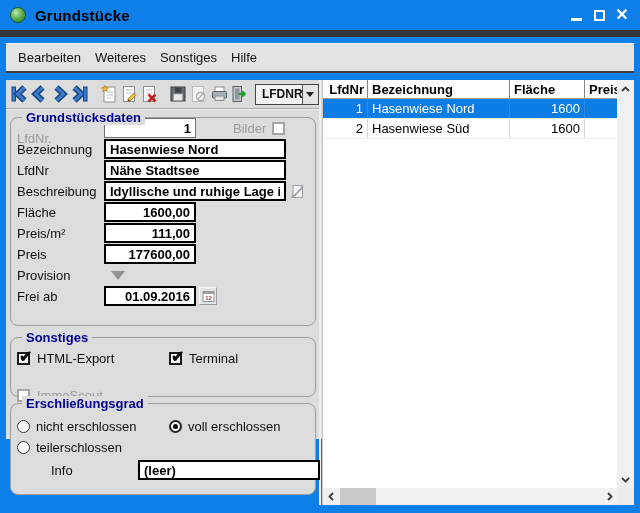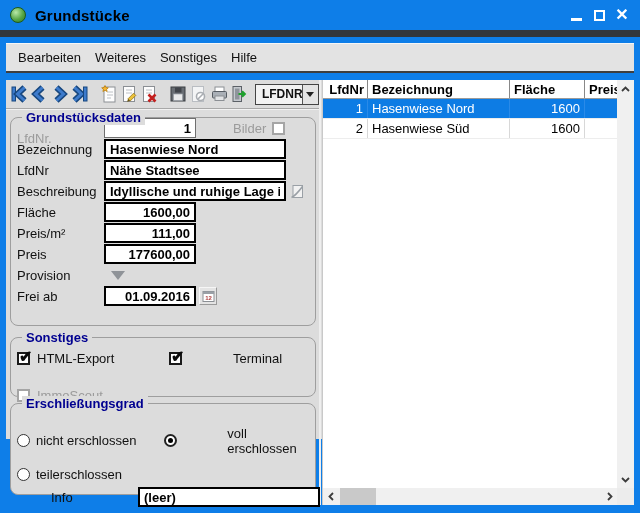--- a/index.html
+++ b/index.html
@@ -58,21 +58,21 @@
   .chk{position:relative;width:13px;height:13px;border:2px solid #1a1a1a;background:#fff;margin-right:7px;flex:0 0 13px;}
   .chk.dis{border:2px solid #a5a5a5;}
   .chk.checked::after{content:"\2714";position:absolute;left:0px;top:-7px;font-size:16px;font-weight:bold;color:#0a0a0a;}
   .chk.after-field{margin-left:6px;margin-right:0;}
   .clabel{font-size:13px;color:#111;}
   .clabel.dis{color:#9b9b9b;}
   .radio{width:13px;height:13px;border:1px solid #333;border-radius:50%;background:#fff;margin-right:6px;position:relative;flex:0 0 13px;}
   .radio.sel{border:2px solid #222;}
   .radio.sel::after{content:"";position:absolute;left:2px;top:2px;width:5px;height:5px;border-radius:50%;background:#000;}
   .col1{display:flex;align-items:center;width:152px;}
-  .col2{display:flex;align-items:center;gap:44px;}
+  .col2{display:flex;align-items:center;}
   .tri-provision{width:0;height:0;border-left:7px solid transparent;border-right:7px solid transparent;border-top:9px solid #8f9398;margin-left:7px;}
   .mini-btn{width:18px;height:18px;margin-left:3px;background:#e4e4e4;border:1px solid #9a9a9a;
     border-top-color:#f6f6f6;border-left-color:#f6f6f6;display:flex;align-items:center;justify-content:center;}
   .icon16{display:block;}
 
   
   .table-panel{position:absolute;left:316px;top:0;width:312px;height:425px;background:#fff;border-left:1px solid #c9c9c9;}
   .grid{position:absolute;left:0;top:0;width:295px;}
   .grid-header{display:flex;height:19px;border-bottom:1px solid #9a9a9a;background:#fff;}
   .hcell{font-size:13px;font-weight:bold;color:#000;border-right:1px solid #888;display:flex;align-items:center;overflow:hidden;white-space:nowrap;}
@@ -296,31 +296,31 @@
         <div class="frow" style="height:17px;margin-top:20px;">
           <div class="col1">
             <span class="chk dis"></span>
             <span class="clabel dis">ImmoScout</span>
           </div>
         </div>
       </div>
 
       <div class="groupbox gb3">
         <div class="legend">Erschließungsgrad</div>
-        <div class="frow" style="margin-top:28px;height:17px;">
+        <div class="frow" style="margin-top:14px;height:17px;">
           <div class="col1">
             <span class="radio"></span>
             <span class="clabel">nicht erschlossen</span>
           </div>
           <div class="col2">
             <span class="radio sel"></span>
             <span class="clabel">voll erschlossen</span>
           </div>
         </div>
-        <div class="frow" style="height:17px;margin-top:17px;text-align:right;">
+        <div class="frow" style="height:17px;margin-top:4px;text-align:right;">
           <div class="col1">
             <span class="radio"></span>
             <span class="clabel">teilerschlossen</span>
           </div>
         </div>
         <div class="frow" style="margin-top:4px;margin-left:40px;">
           <div class="flabel">Info</div>
           <input class="fld txt" value="(leer)" style="">
           <svg width="17" height="17" style="margin-left:3px">
             <rect x="4" y="2.5" width="9.5" height="12" fill="#f2f2f2" stroke="#9aa0a6"></rect>

